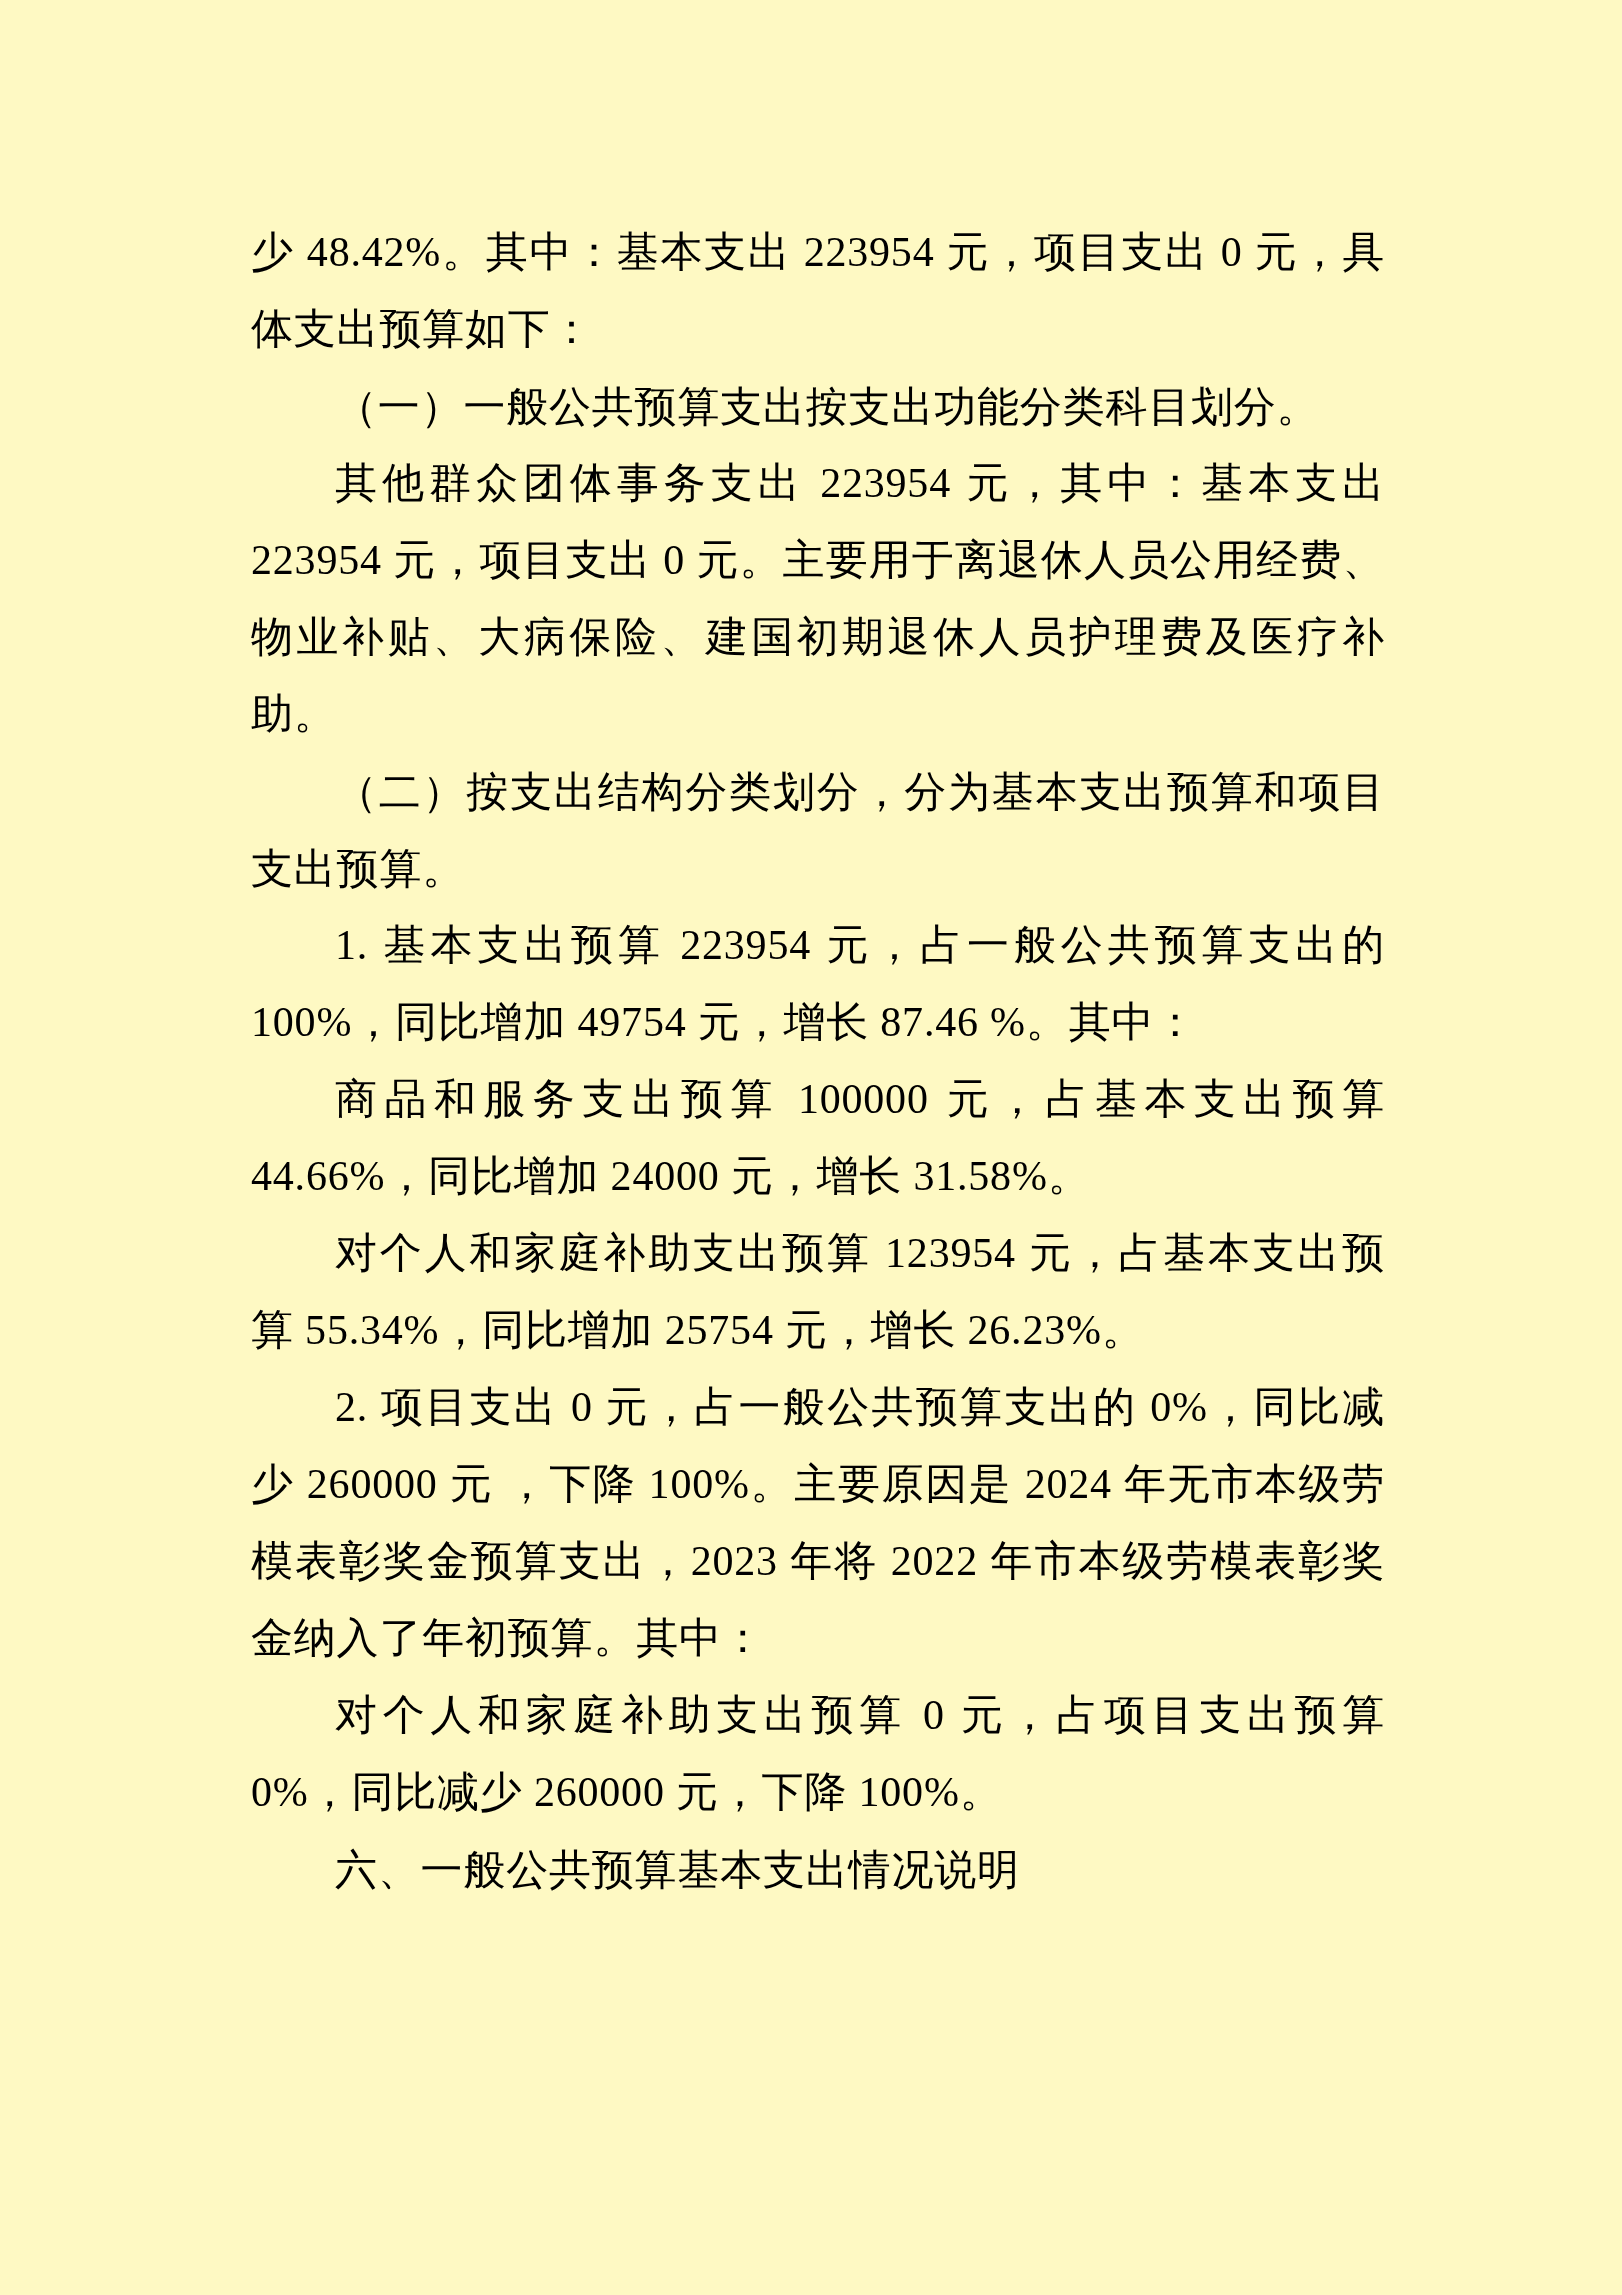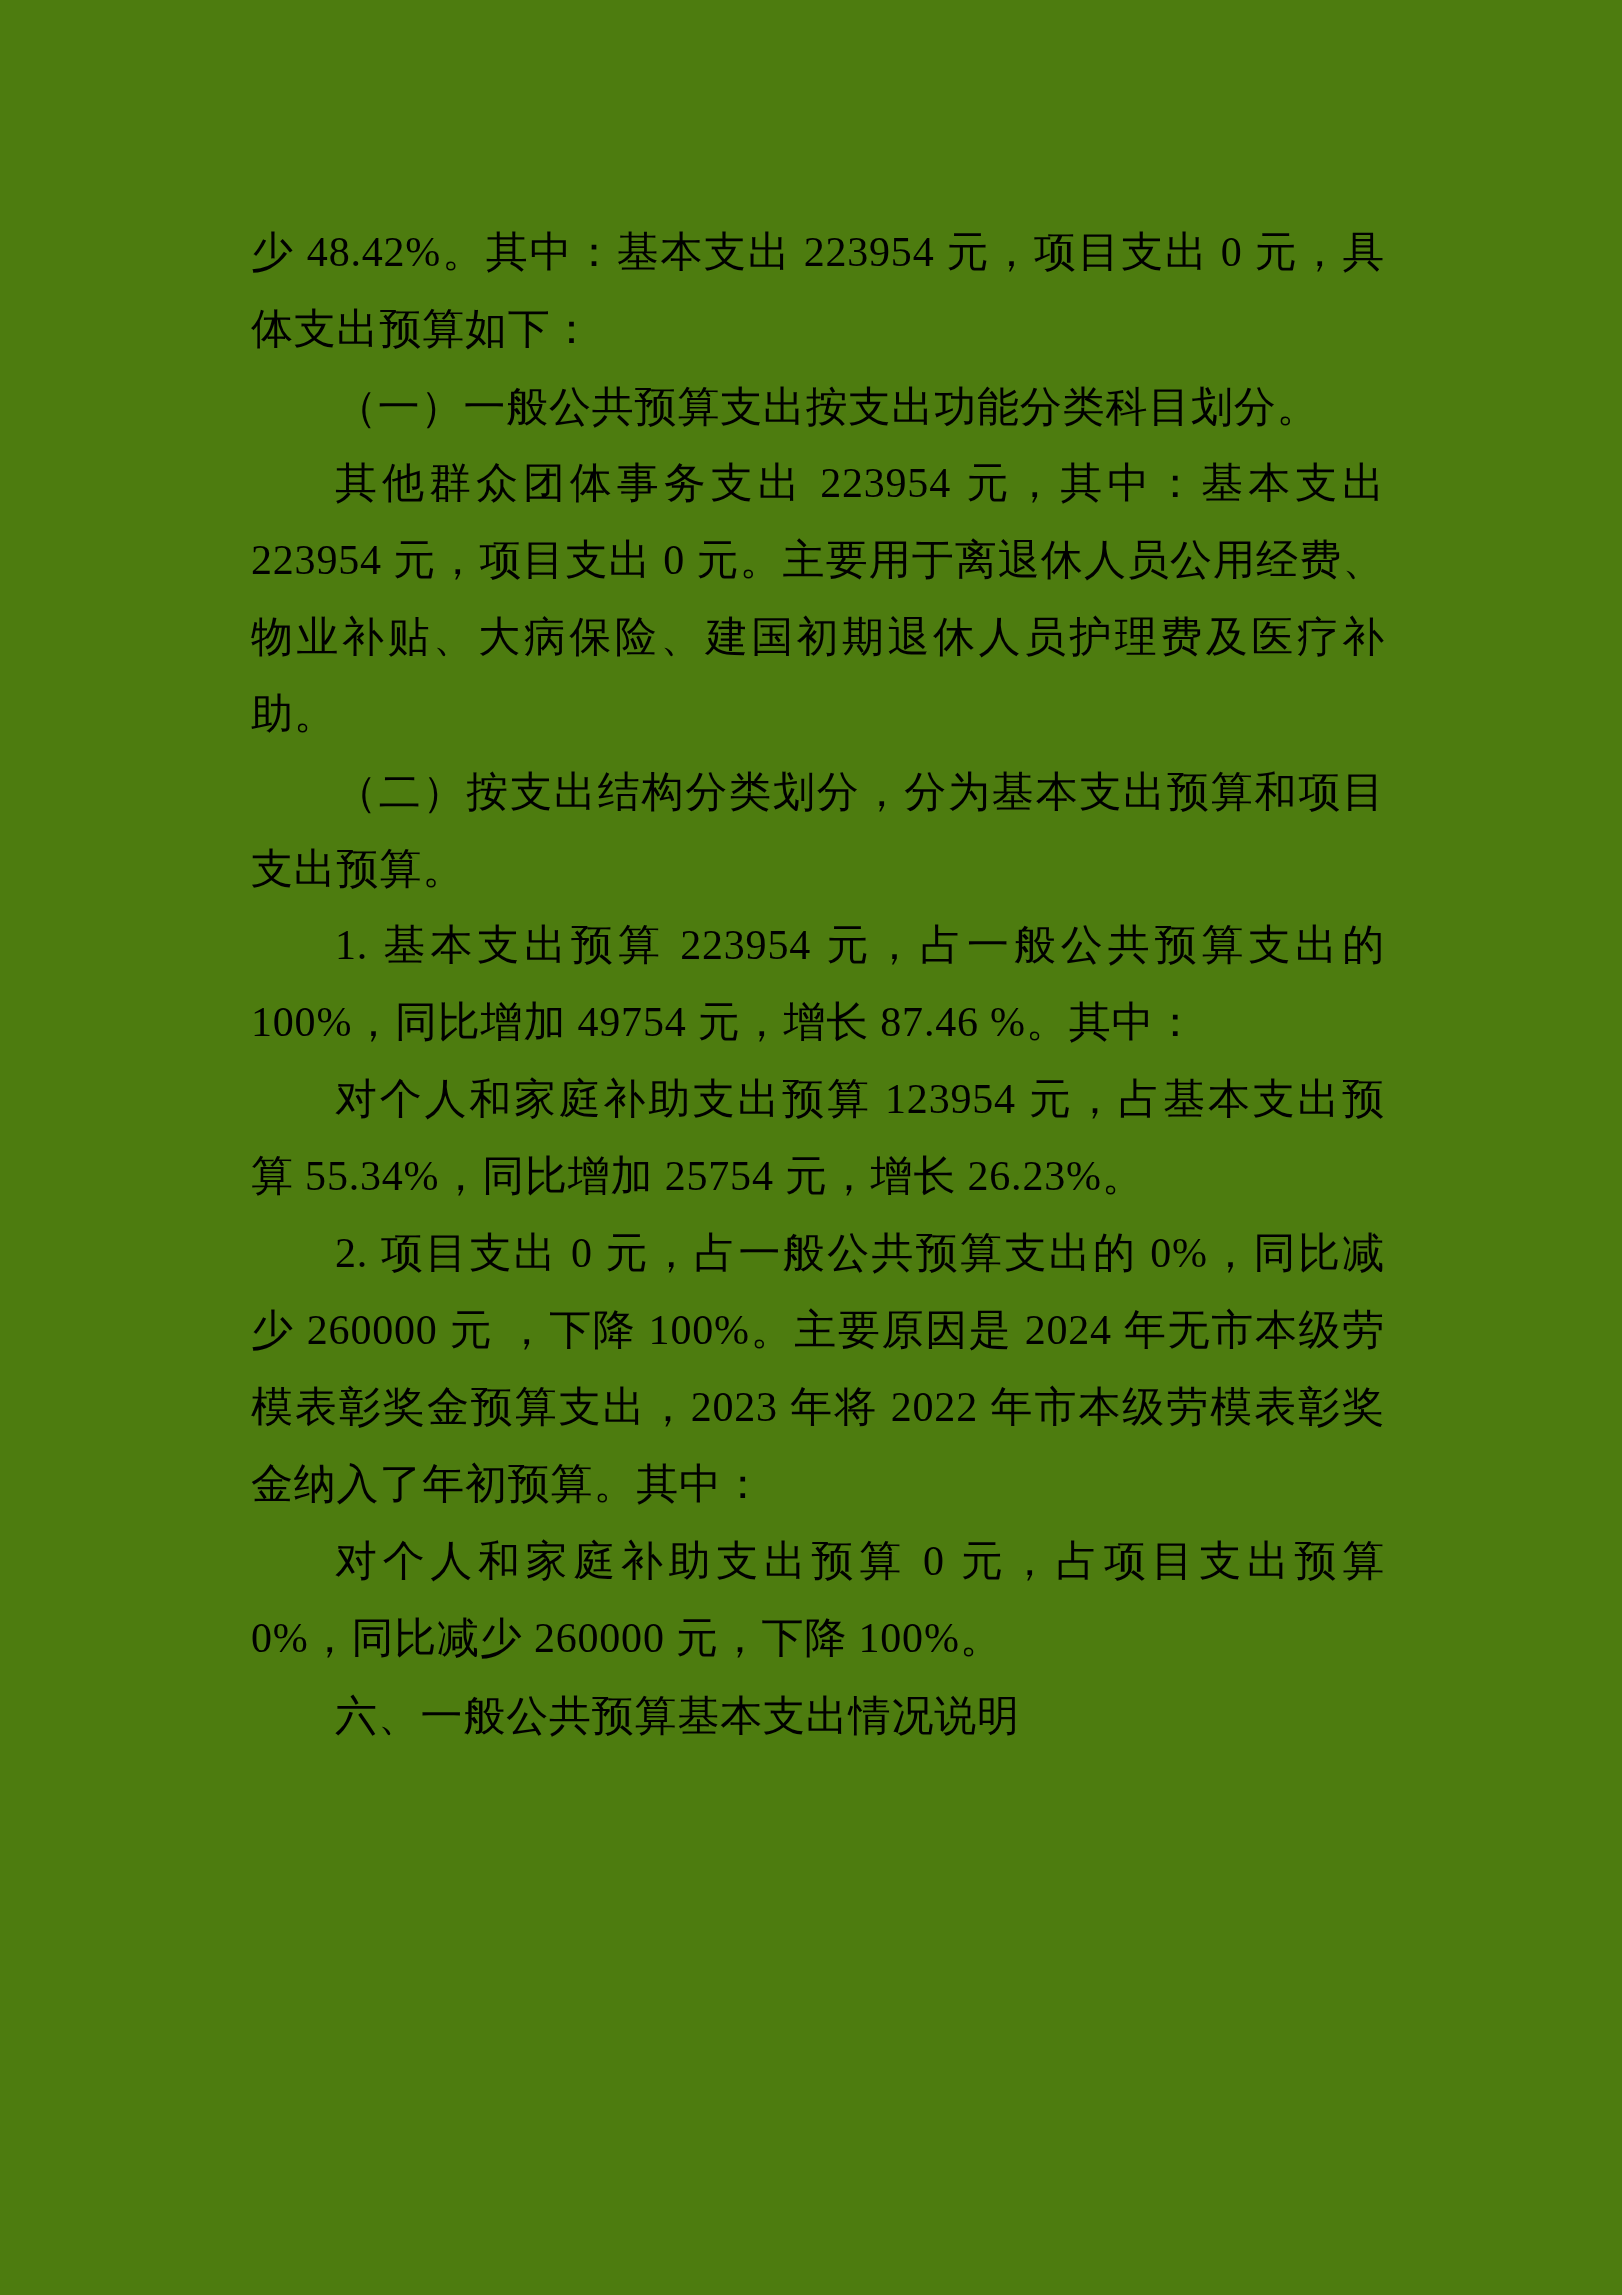--- a/index.html
+++ b/index.html
@@ -4,21 +4,21 @@
 <style>
   html, body {
     margin: 0;
     padding: 0;
     background: #ffffff;
   }
   .page {
     position: relative;
     width: 1622px;
     height: 2295px;
-    background: #4d7c0f;
+    background: #fef9c3;
     overflow: hidden;
     font-family: "Liberation Serif", "DejaVu Serif", serif;
     color: #000000;
   }
   .content {
     position: absolute;
     left: 251px;
     top: 214px;
     width: 1134px;
     font-size: 42px;
@@ -44,19 +44,20 @@
 </head>
 <body>
 
 <div class="page">
   <div class="content">
     <p class="para no-indent">少 48.42%。其中：基本支出 223954 元，项目支出 0 元，具体支出预算如下：</p>
     <p class="para heading">（一）一般公共预算支出按支出功能分类科目划分。</p>
     <p class="para">其他群众团体事务支出 223954 元，其中：基本支出 223954 元，项目支出 0 元。主要用于离退休人员公用经费、物业补贴、大病保险、建国初期退休人员护理费及医疗补助。</p>
     <p class="para heading">（二）按支出结构分类划分，分为基本支出预算和项目支出预算。</p>
     <p class="para">1. 基本支出预算 223954 元，占一般公共预算支出的 100%，同比增加 49754 元，增长 87.46 %。其中：</p>
+    <p class="para">商品和服务支出预算 100000 元，占基本支出预算 44.66%，同比增加 24000 元，增长 31.58%。</p>
     <p class="para">对个人和家庭补助支出预算 123954 元，占基本支出预算 55.34%，同比增加 25754 元，增长 26.23%。</p>
     <p class="para">2. 项目支出 0 元，占一般公共预算支出的 0%，同比减少 260000 元 ，下降 100%。主要原因是 2024 年无市本级劳模表彰奖金预算支出，2023 年将 2022 年市本级劳模表彰奖金纳入了年初预算。其中：</p>
     <p class="para">对个人和家庭补助支出预算 0 元，占项目支出预算 0%，同比减少 260000 元，下降 100%。</p>
     <p class="para heading">六、一般公共预算基本支出情况说明</p>
   </div>
 </div>
 
 
 </body></html>

